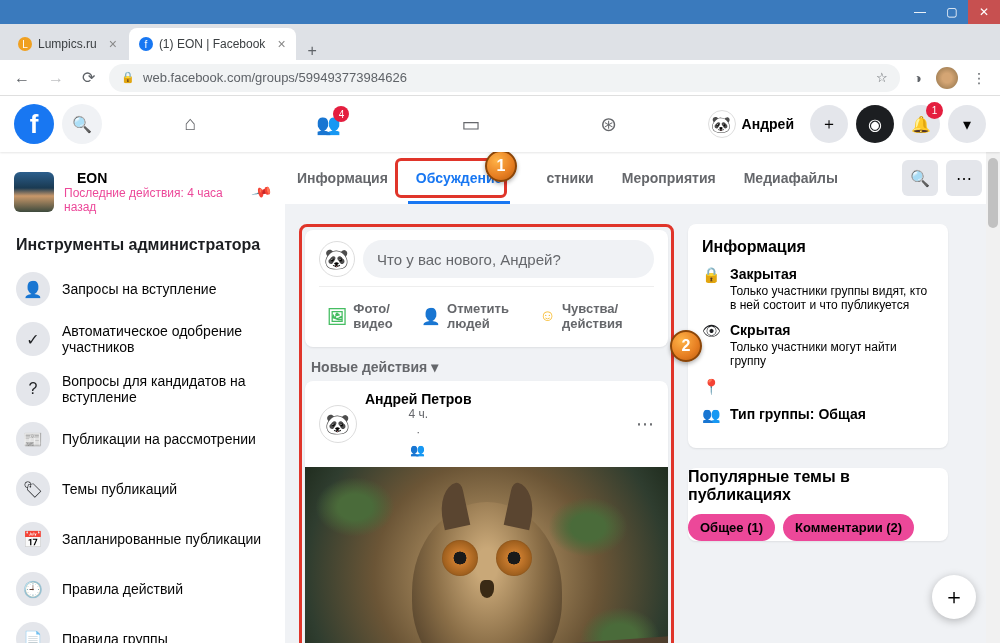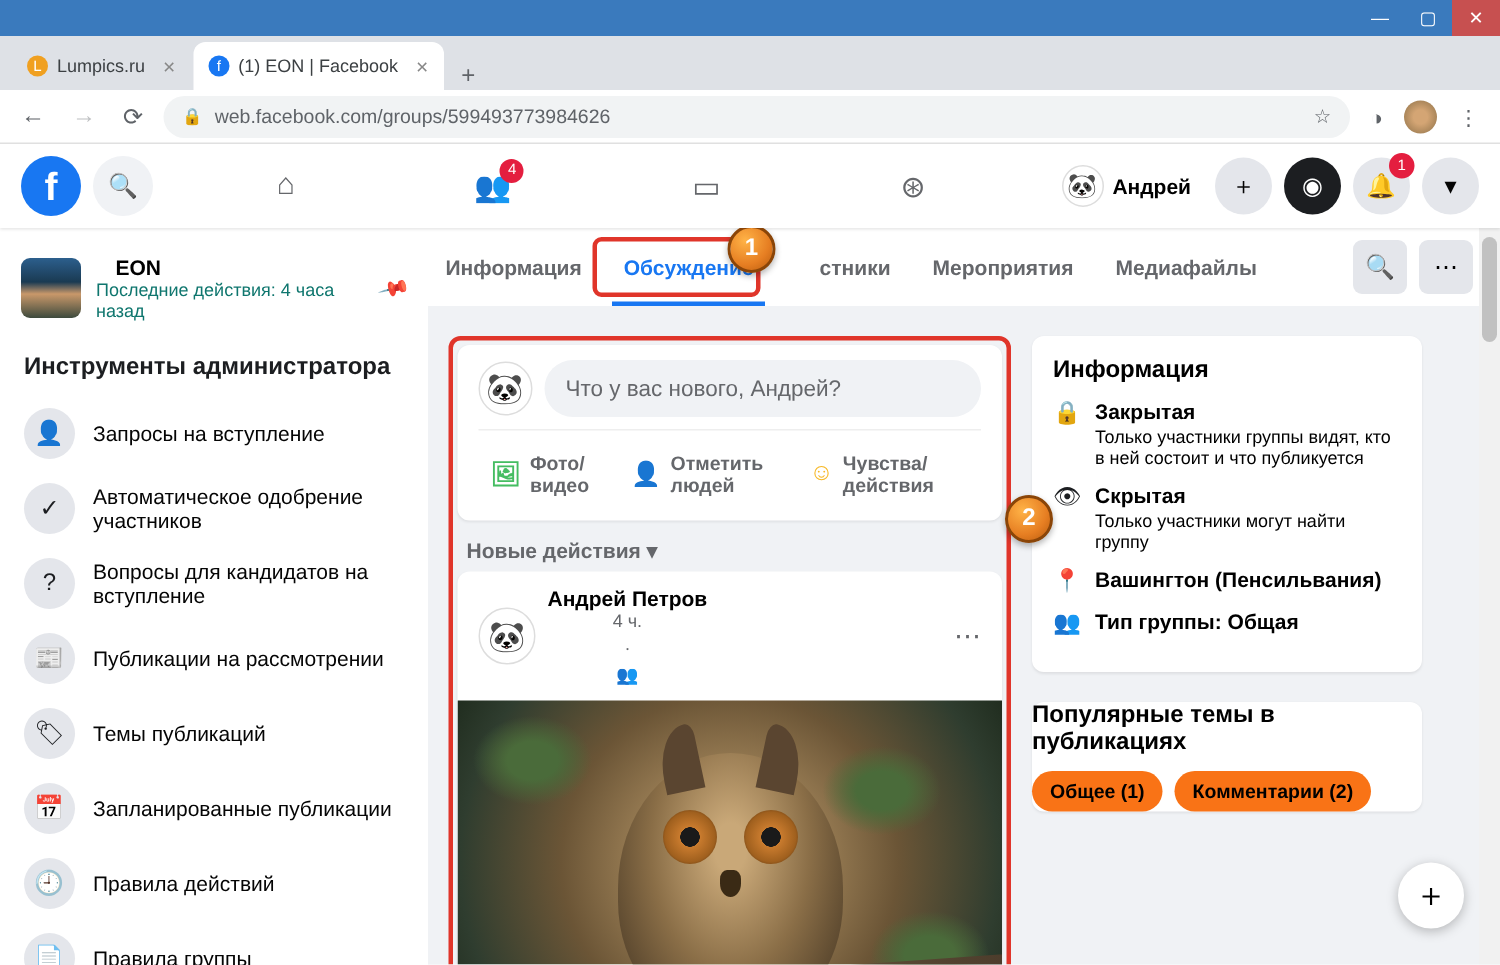--- a/index.html
+++ b/index.html
@@ -43,21 +43,21 @@
 
     
     .fb-body { display: flex; background: #f0f2f5; height: calc(643px - 24px - 36px - 36px - 56px); position: relative; }
 
     
     .sidebar { width: 285px; background: #fff; padding: 12px; overflow-y: auto; }
     .group-header { display: flex; align-items: center; gap: 10px; padding: 6px 2px 12px; position: relative; }
     .group-thumb { width: 40px; height: 40px; border-radius: 6px; background: linear-gradient(180deg, #2c5f8d 0%, #1a3a52 40%, #c9986a 60%, #3d4a3d 100%); }
     .group-info { flex: 1; }
     .group-name { font-weight: 600; font-size: 14px; padding-left: 13px; }
-    .group-activity { font-size: 12px; color: #0f766e; }
+    .group-activity { font-size: 12px; color: #ec4899; }
     .pin-icon { font-size: 14px; color: #1c1e21; transform: rotate(30deg); }
     .section-title { font-weight: 600; font-size: 16px; padding: 10px 4px; color: #1c1e21; }
     .sidebar-item { display: flex; align-items: center; gap: 12px; padding: 8px 4px; font-size: 14px; color: #050505; border-radius: 6px; }
     .sb-icon { width: 34px; height: 34px; background: #e4e6eb; border-radius: 50%; display: flex; align-items: center; justify-content: center; font-size: 16px; color: #1c1e21; flex-shrink: 0; }
 
     
     .main-col { flex: 1; display: flex; padding: 0 0 0 14px; gap: 14px; overflow: hidden; }
     .center-col { width: 375px; display: flex; flex-direction: column; }
     .right-col { width: 260px; padding-top: 14px; }
 
@@ -101,21 +101,21 @@
     
     .info-panel { background: #fff; border-radius: 8px; padding: 14px; box-shadow: 0 1px 2px rgba(0,0,0,0.08); }
     .info-title { font-weight: 600; font-size: 16px; margin-bottom: 10px; }
     .info-row { display: flex; gap: 10px; margin-bottom: 10px; font-size: 14px; }
     .info-icon { width: 18px; flex-shrink: 0; color: #1c1e21; font-size: 15px; }
     .info-content .irow-title { font-weight: 600; }
     .info-content .irow-desc { font-size: 12px; color: #000000; margin-top: 2px; }
 
     .topics-panel { background: #fff; border-radius: 8px; padding: 0; margin-top: 20px; box-shadow: 0 1px 2px rgba(0,0,0,0.08); }
     .chips { display: flex; flex-wrap: wrap; gap: 8px; margin-top: 10px; }
-    .chip { background: #f97316; border-radius: 16px; padding: 6px 12px; font-size: 13px; font-weight: 600; }
+    .chip { background: #ec4899; border-radius: 16px; padding: 6px 12px; font-size: 13px; font-weight: 600; }
 
     
     .marker { position: absolute; width: 32px; height: 32px; border-radius: 50%; background: radial-gradient(circle at 35% 30%, #ffb347, #e67e22 60%, #b85c0e); border: 2px solid #8a4508; color: #fff; font-weight: bold; font-size: 16px; display: flex; align-items: center; justify-content: center; z-index: 100; box-shadow: 0 2px 4px rgba(0,0,0,0.3); }
 
     
     .fab { position: absolute; right: 24px; bottom: 24px; width: 44px; height: 44px; border-radius: 50%; background: #fff; box-shadow: 0 2px 8px rgba(0,0,0,0.25); display: flex; align-items: center; justify-content: center; font-size: 22px; z-index: 60; }
 
     
     .tab-highlight { position: absolute; border: 3px solid #e0352a; border-radius: 6px; z-index: 55; pointer-events: none; }
 
@@ -335,23 +335,20 @@
         </div>
         <div class="info-row">
           <span class="info-icon">👁</span>
           <div class="info-content">
               <div class="irow-title">Скрытая</div>
               <div class="irow-desc">Только участники могут найти группу</div>
             </div>
         </div>
         <div class="info-row">
           <span class="info-icon">📍</span>
-          <div class="info-content">
-              <div class="irow-title">Вашингтон (Пенсильвания)</div>
-            </div>
         </div>
         <div class="info-row">
           <span class="info-icon">👥</span>
           <div class="info-content">
               <div class="irow-title">Тип группы: Общая</div>
             </div>
         </div>
       </div>
 
       <div class="topics-panel">

